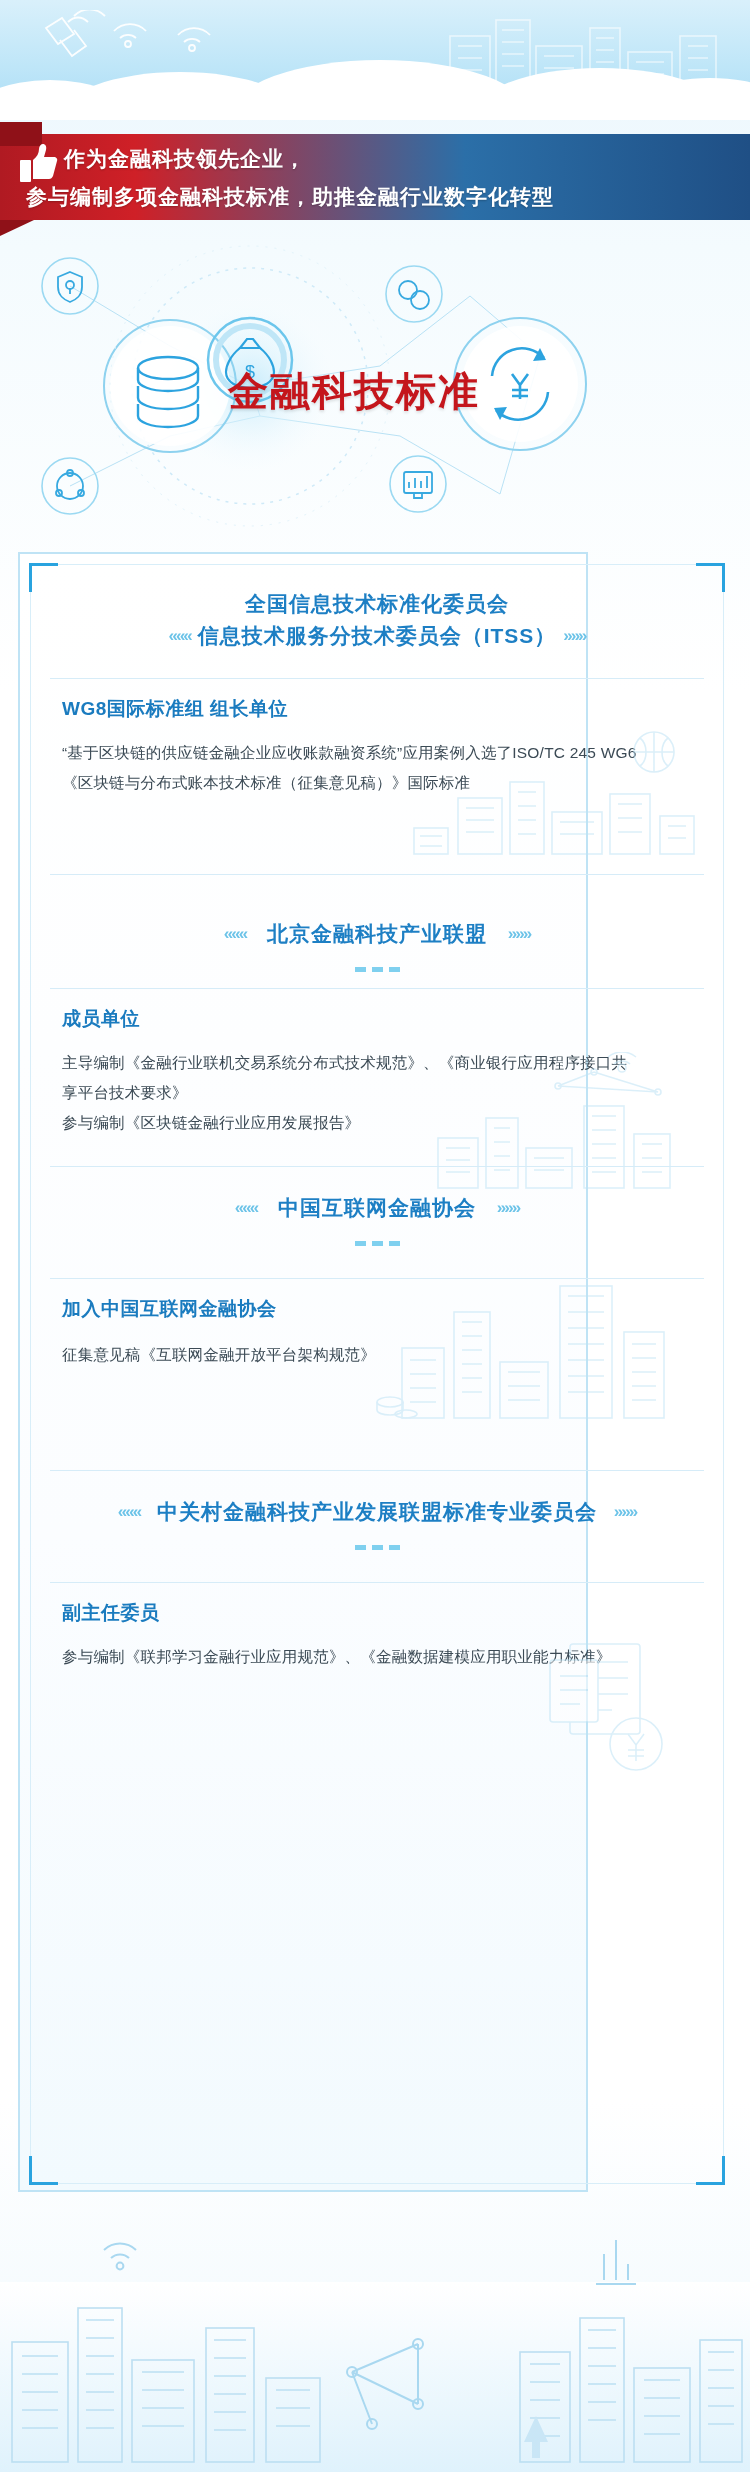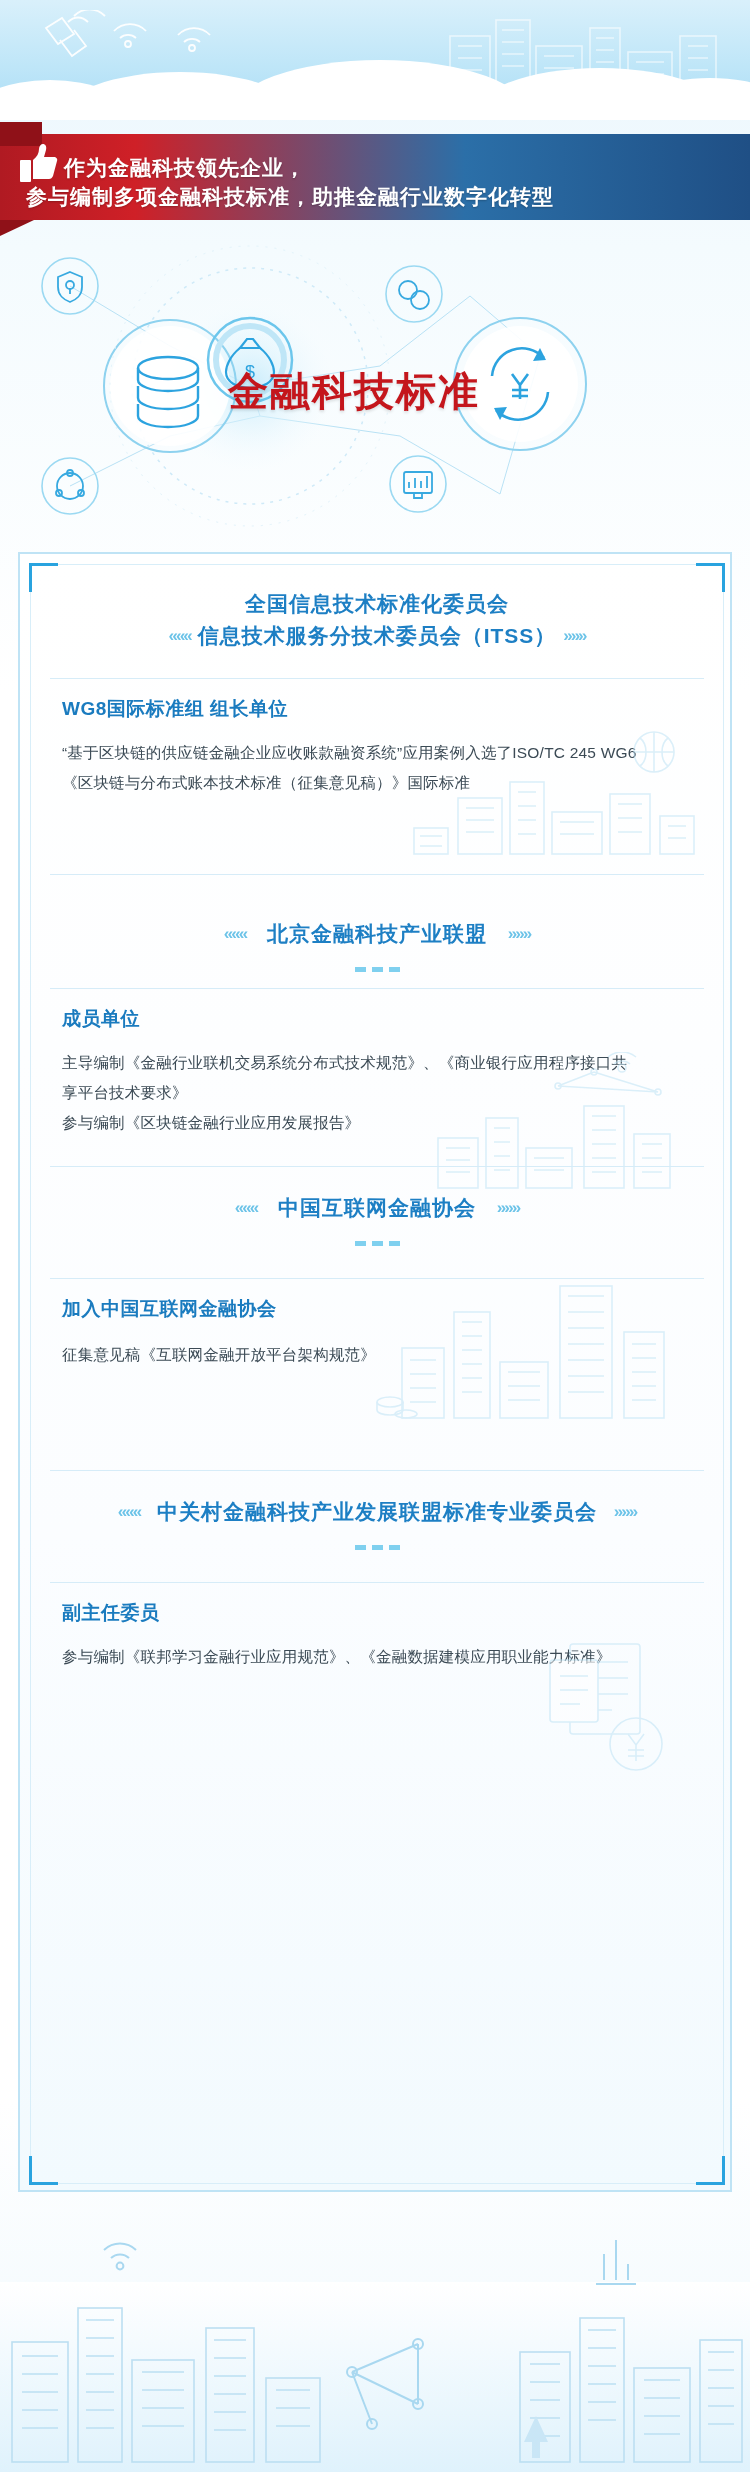--- a/index.html
+++ b/index.html
@@ -91,21 +91,20 @@
   .title-text {
     position: absolute;
     left: 64px; top: 6px;
     width: 680px;
     color: #ffffff;
     font-size: 21px;
     font-weight: bold;
     line-height: 38px;
     letter-spacing: 1px;
     text-shadow: 0 1px 2px rgba(0,0,0,.25);
-    margin-top: 9px;
   }
   .title-line2 {
     position: absolute;
     left: 26px; top: 44px;
     width: 720px;
     color: #ffffff;
     font-size: 21px;
     font-weight: bold;
     line-height: 38px;
     letter-spacing: 1px;
@@ -127,21 +126,21 @@
     color: #c4161c;
     letter-spacing: 2px;
     text-shadow: 0 2px 3px rgba(0,0,0,.12);
     z-index: 6;
   }
 
   
   .card {
     position: absolute;
     left: 18px; top: 552px;
-    width: 714px;
+    width: 570px;
     height: 1640px;
     border: 2px solid #bfe3f5;
     background: linear-gradient(180deg, #ffffff 0%, #fbfdff 60%, #f2fafe 100%);
     box-sizing: border-box;
   }
   .card-inner {
     position: absolute;
     left: 10px; top: 10px;
     width: 694px;
     height: 1620px;

